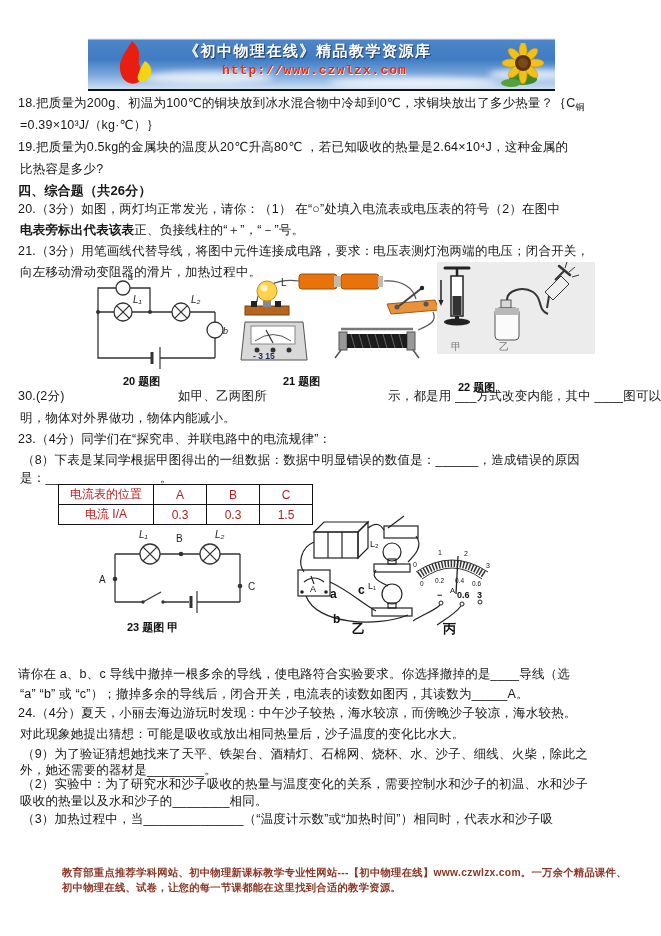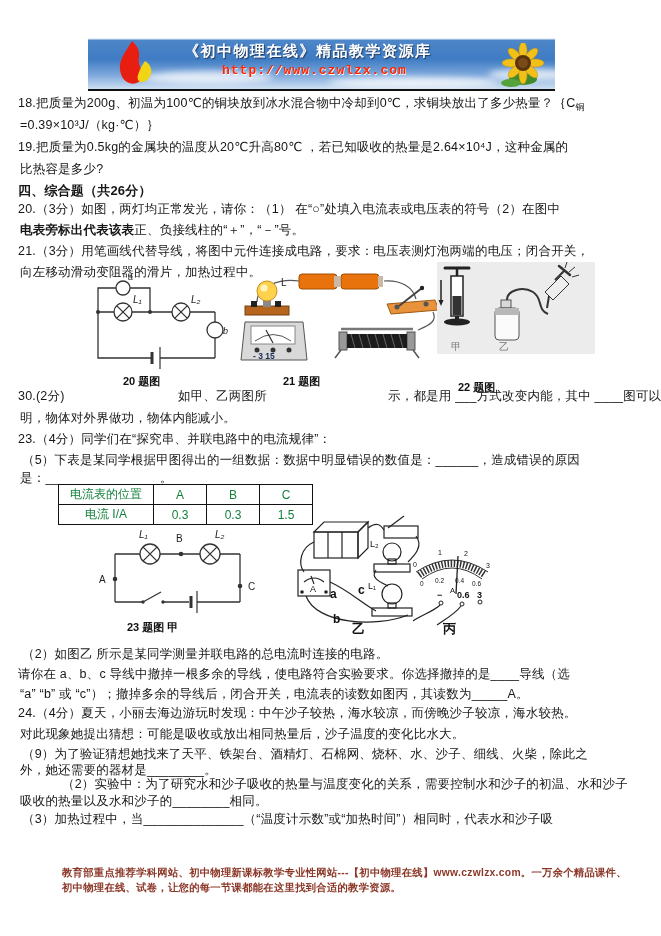--- a/index.html
+++ b/index.html
@@ -16,21 +16,21 @@
           border-bottom:2px solid #101010;}
   .cloud{position:absolute;background:rgba(255,255,255,.75);border-radius:50%;filter:blur(3px);}
   .banner-title{position:absolute;left:96px;top:7px;color:#fff;font-weight:bold;font-size:15px;
                 letter-spacing:1.5px;text-shadow:1px 1px 1px #1d3a5f;}
   .banner-url{position:absolute;left:134px;top:28px;color:#ff2400;font-weight:bold;font-size:13px;
               font-family:"Liberation Mono","DejaVu Sans Mono",monospace;letter-spacing:1px;
               text-shadow:.5px .5px 0 #ffffff;}
   .bsvg{position:absolute;}
   
   .dtable{position:absolute;left:58px;top:484px;border-collapse:collapse;background:#fff;}
-  .dtable td{border:1.6px solid #111;font-size:12px;color:#15803d;text-align:center;
+  .dtable td{border:1.6px solid #111;font-size:12px;color:#b91c1c;text-align:center;
              padding:1px 4px;height:15px;}
   .dtable td.c0{width:86px;}
   .dtable td.cx{width:44px;}
   
   .fig{position:absolute;}
   
   .footer{position:absolute;left:62px;white-space:nowrap;font-size:10.3px;font-weight:bold;
           color:#8b3626;letter-spacing:.3px;}
 </style>
 </head>
@@ -174,21 +174,21 @@
 
   <div class="cap" style="left:123px;top:374px;">20 题图</div>
   <div class="cap" style="left:283px;top:374px;">21 题图</div>
   <div class="cap" style="left:418px;top:380px;margin-left:40px;">22 题图</div>
 
   <div class="tl" style="top:388px;left:18px;">30.(2分)</div>
   <div class="tl" style="top:388px;left:178px;">如甲、乙两图所</div>
   <div class="tl" style="top:388px;left:388px;">示，都是用 ___方式改变内能，其中 ____图可以说</div>
   <div class="tl" style="top:410px;left:20px;">明，物体对外界做功，物体内能减小。</div>
   <div class="tl" style="top:431px;left:18px;">23.（4分）同学们在“探究串、并联电路中的电流规律”：</div>
-  <div class="tl" style="top:452px;left:22px;">（5）下表是某同学根据甲图得出的一组数据：数据中明显错误的数值是：______，造成错误的原因</div>
+  <div class="tl" style="top:452px;left:22px;">（8）下表是某同学根据甲图得出的一组数据：数据中明显错误的数值是：______，造成错误的原因</div>
   <div class="tl" style="top:470px;left:20px;">是：________________。</div>
 
   <table class="dtable">
     <tbody>
         <tr>
       <td class="c0">电流表的位置</td>
       <td class="cx">A</td>
       <td class="cx">B</td>
       <td class="cx">C</td>
     </tr>
@@ -282,27 +282,26 @@
     <circle cx="52" cy="64" r="2" stroke="#222" fill="none"></circle>
     <circle cx="70" cy="62" r="2" stroke="#222" fill="none"></circle>
     <path d="M30,65 C24,71 12,75 3,81" stroke="#222" stroke-width="1.2" fill="none"></path>
     <path d="M51,66 C46,73 36,79 27,85" stroke="#222" stroke-width="1.2" fill="none"></path>
   </svg>
 
   <div class="cap" style="left:127px;top:620px;">23 题图  甲</div>
   <div class="cap2" style="left:352px;top:620px;">乙</div>
   <div class="cap2" style="left:443px;top:620px;">丙</div>
 
-  <div class="tl" style="top:646px;left:22px;">（2）如图乙 所示是某同学测量并联电路的总电流时连接的电路。</div>
   <div class="tl" style="top:666px;left:18px;">请你在 a、b、c 导线中撤掉一根多余的导线，使电路符合实验要求。你选择撤掉的是____导线（选</div>
   <div class="tl" style="top:686px;left:20px;">“a” “b” 或 “c”）；撤掉多余的导线后，闭合开关，电流表的读数如图丙，其读数为_____A。</div>
   <div class="tl" style="top:705px;left:18px;">24.（4分）夏天，小丽去海边游玩时发现：中午沙子较热，海水较凉，而傍晚沙子较凉，海水较热。</div>
   <div class="tl" style="top:726px;left:20px;">对此现象她提出猜想：可能是吸收或放出相同热量后，沙子温度的变化比水大。</div>
   <div class="tl" style="top:746px;left:22px;">（9）为了验证猜想她找来了天平、铁架台、酒精灯、石棉网、烧杯、水、沙子、细线、火柴，除此之</div>
   <div class="tl" style="top:762px;left:20px;">外，她还需要的器材是________。</div>
-  <div class="tl" style="top:776px;left:22px;margin-left:40px;">（2）实验中：为了研究水和沙子吸收的热量与温度变化的关系，需要控制水和沙子的初温、水和沙子</div>
+  <div class="tl" style="top:776px;left:22px;">（2）实验中：为了研究水和沙子吸收的热量与温度变化的关系，需要控制水和沙子的初温、水和沙子</div>
   <div class="tl" style="top:793px;left:20px;">吸收的热量以及水和沙子的________相同。</div>
   <div class="tl" style="top:811px;left:22px;">（3）加热过程中，当______________（“温度计示数”或“加热时间”）相同时，代表水和沙子吸</div>
 
   <div class="footer" style="top:866px;">教育部重点推荐学科网站、初中物理新课标教学专业性网站---【初中物理在线】www.czwlzx.com。一万余个精品课件、</div>
   <div class="footer" style="top:881px;">初中物理在线、试卷，让您的每一节课都能在这里找到合适的教学资源。</div>
 
 </div>
 
 </body></html>

